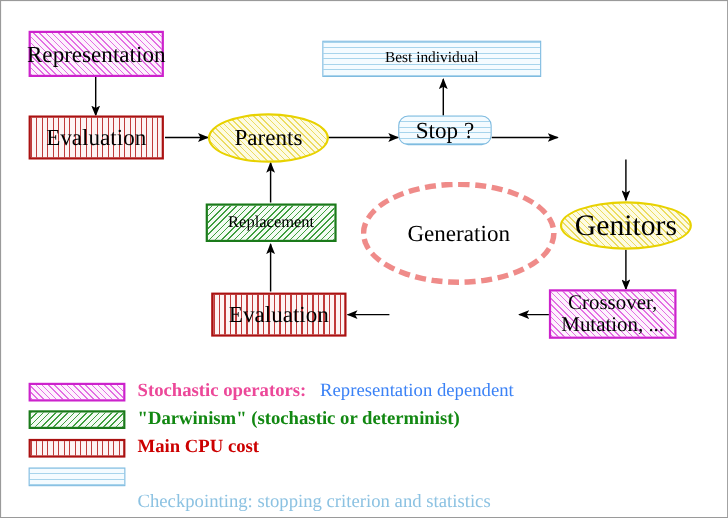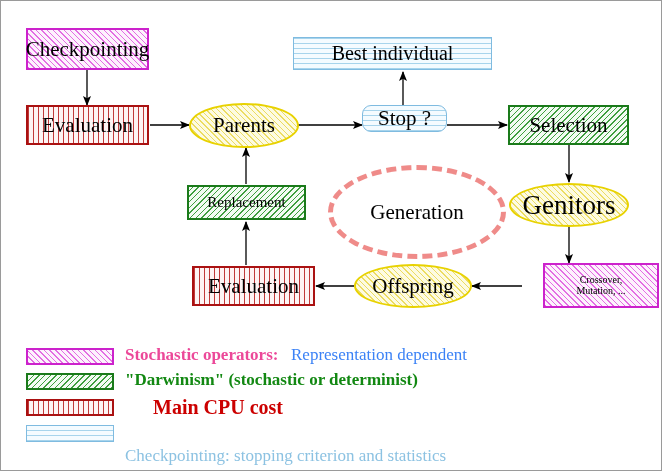--- a/index.html
+++ b/index.html
@@ -119,78 +119,72 @@
 
       <line x1="353" y1="285" x2="315" y2="285"></line>
 
       <line x1="245" y1="264" x2="245" y2="221"></line>
 
       <line x1="245" y1="183" x2="245" y2="147"></line>
     </g>
   </svg>
 
   <div class="node hatch-magenta" style="left:25px;top:27px;width:123px;height:42px;font-size:21px;">
-    <span class="lbl">Checkpointing</span>
+    <span class="lbl">Representation</span>
   </div>
 
   <div class="node hatch-red" style="left:25px;top:104px;width:123px;height:40px;font-size:21px;">
     <span class="lbl">Evaluation</span>
   </div>
 
   <div class="node hatch-yellow ellipse" style="left:188px;top:102px;width:110px;height:45px;font-size:21px;">
     <span class="lbl">Parents</span>
   </div>
 
-  <div class="node hatch-blue" style="left:292px;top:36px;width:199px;height:33px;font-size:20px;">
+  <div class="node hatch-blue" style="left:292px;top:36px;width:199px;height:33px;font-size:14px;">
     <span class="lbl">Best individual</span>
   </div>
 
   <div class="node hatch-blue rounded" style="left:361px;top:104px;width:85px;height:27px;font-size:21px;">
     <span class="lbl">Stop ?</span>
   </div>
 
-  <div class="node hatch-green" style="left:507px;top:104px;width:121px;height:40px;font-size:21px;">
-    <span class="lbl">Selection</span>
-  </div>
 
   <div class="node hatch-green" style="left:186px;top:184px;width:119px;height:35px;font-size:15px;">
     <span class="lbl">Replacement</span>
   </div>
 
   <div class="generation-ellipse" style="left:327px;top:164px;width:168px;height:84px;font-size:21px;">
     <span class="lbl">Generation</span>
   </div>
 
   <div class="node hatch-yellow ellipse" style="left:508px;top:182px;width:120px;height:44px;font-size:27px;">
     <span class="lbl">Genitors</span>
   </div>
 
-  <div class="node hatch-magenta" style="left:542px;top:262px;width:116px;height:45px;font-size:10px;">
+  <div class="node hatch-magenta" style="left:498px;top:262px;width:116px;height:45px;font-size:19px;">
     <span class="lbl">Crossover,
 Mutation, ...</span>
   </div>
 
-  <div class="node hatch-yellow ellipse" style="left:353px;top:263px;width:118px;height:44px;font-size:21px;">
-    <span class="lbl">Offspring</span>
-  </div>
 
   <div class="node hatch-red" style="left:191px;top:265px;width:123px;height:40px;font-size:21px;">
     <span class="lbl">Evaluation</span>
   </div>
 
   <div>
 
     <div class="swatch hatch-magenta" style="left:25px;top:347px;"></div>
     <div class="legend-text lg-magenta" style="left:124px;top:344px;font-size:17px;font-weight:bold;">Stochastic operators:</div>
     <div class="legend-text lg-gold" style="left:290px;top:344px;font-size:17px;">Representation dependent</div>
 
     <div class="swatch hatch-green" style="left:25px;top:372px;"></div>
     <div class="legend-text lg-green" style="left:124px;top:369px;font-size:17px;font-weight:bold;">"Darwinism" (stochastic or determinist)</div>
 
     <div class="swatch hatch-red" style="left:25px;top:398px;"></div>
-    <div class="legend-text lg-red" style="left:124px;top:395px;font-size:20px;font-weight:bold;margin-left:28px;">Main CPU cost</div>
+    <div class="legend-text lg-red" style="left:124px;top:395px;font-size:17px;font-weight:bold;">Main CPU cost</div>
 
     <div class="swatch hatch-blue" style="left:25px;top:424px;"></div>
     <div class="legend-text lg-blue" style="left:124px;top:445px;font-size:17px;">Checkpointing: stopping criterion and statistics</div>
 
   </div>
 
 </div>
 
 </body></html>

